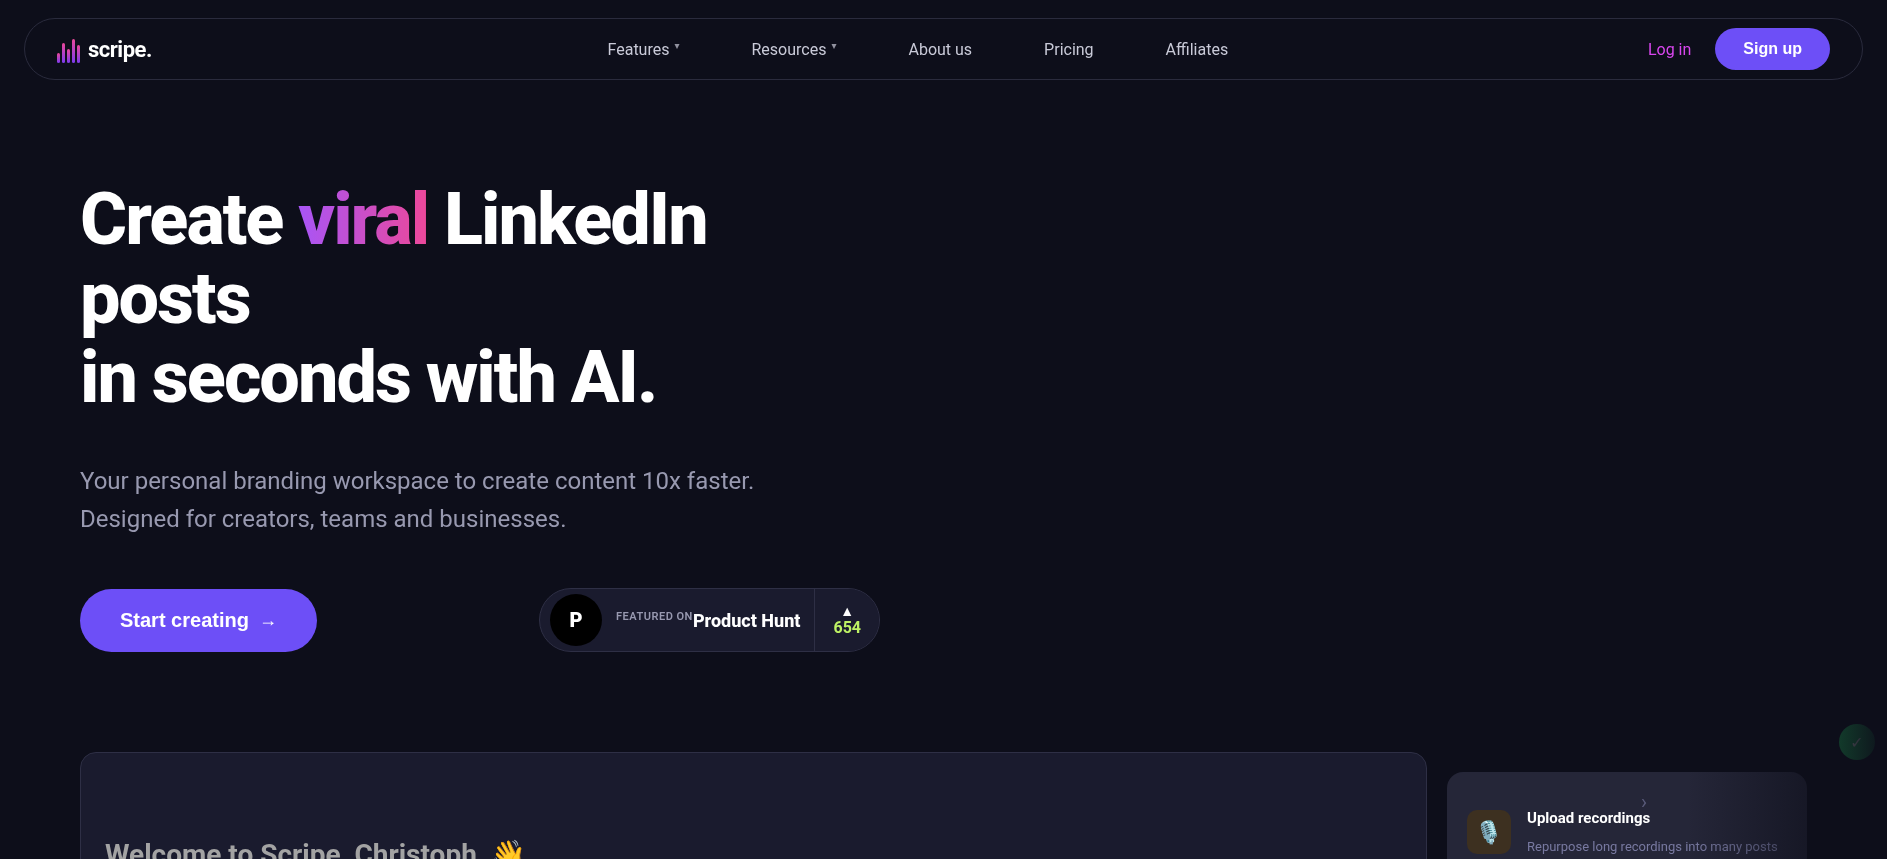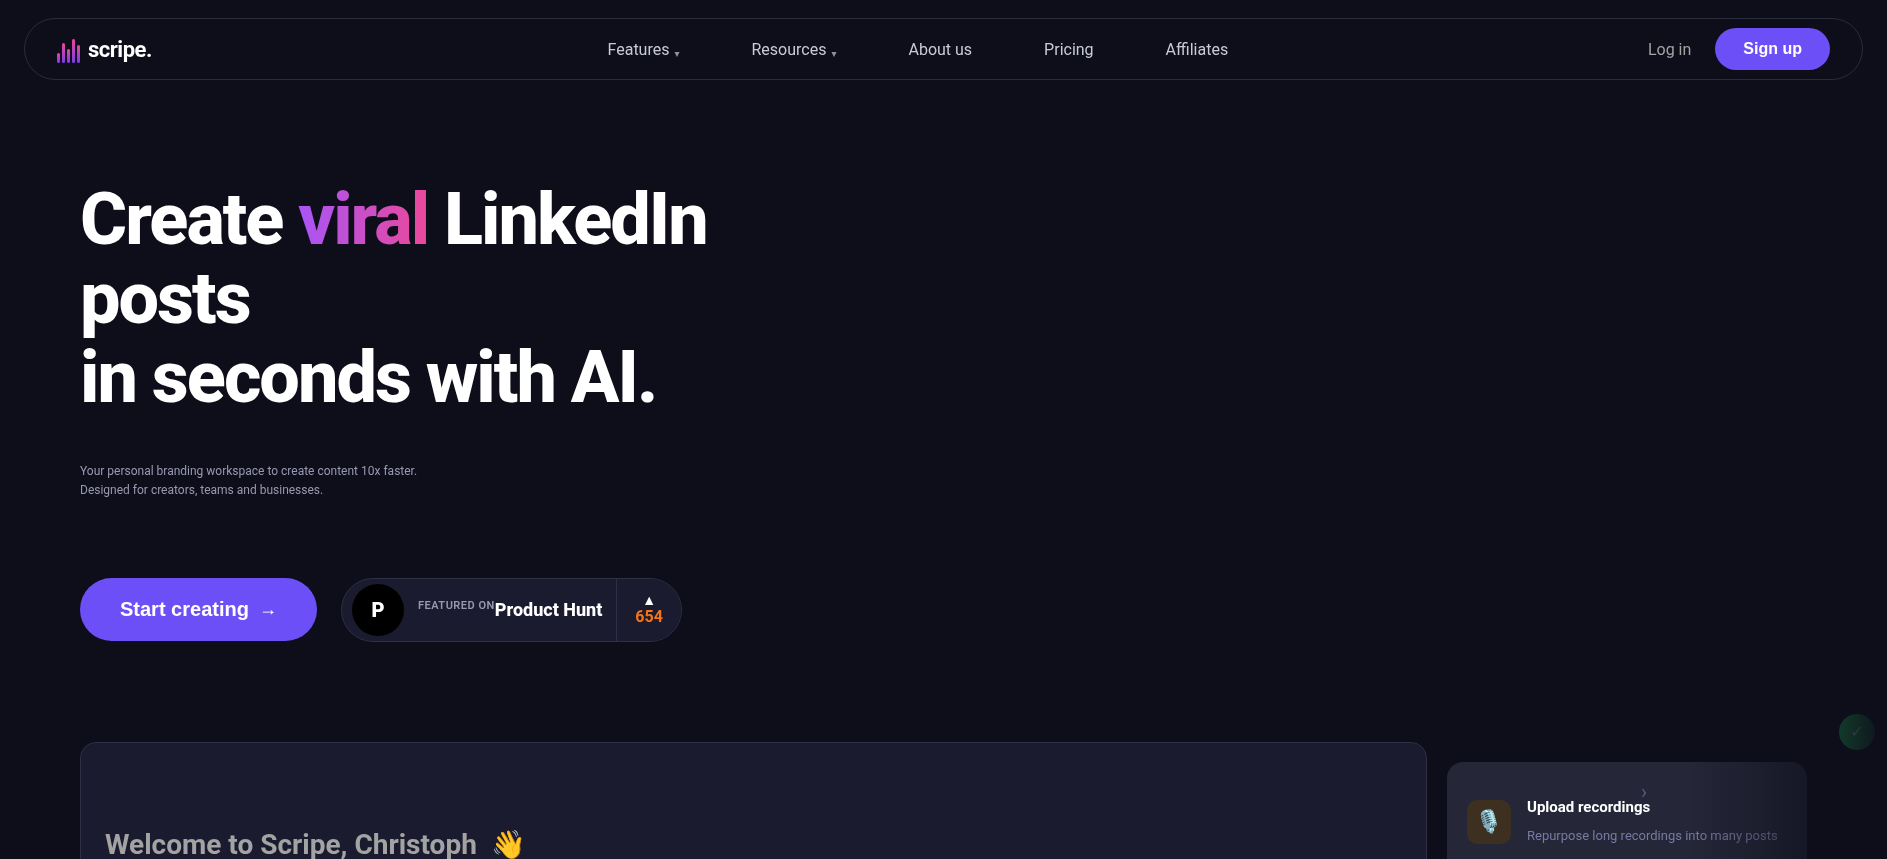--- a/index.html
+++ b/index.html
@@ -57,38 +57,38 @@
       gap: 36px;
       list-style: none;
     }
 
     .nav-links li a {
       color: #c9cad8;
       text-decoration: none;
       font-size: 16px;
       font-weight: 400;
       display: flex;
-      align-items: flex-end;
+      align-items: flex-start;
       gap: 5px;
       margin-left: 36px;
     }
 
     .chevron {
       font-size: 10px;
       opacity: 0.7;
     }
 
     .nav-auth {
       display: flex;
       align-items: center;
       gap: 24px;
     }
 
     .login-link {
-      color: #a3a3a3;
+      color: #d946ef;
       text-decoration: none;
       font-size: 16px;
     }
 
     .signup-btn {
       background: #6d4ff7;
       color: #ffffff;
       border: none;
       border-radius: 30px;
       padding: 12px 28px;
@@ -112,33 +112,34 @@
     }
 
     .viral-gradient {
       background: linear-gradient(90deg, #a855f7, #ec4899);
       -webkit-background-clip: text;
       -webkit-text-fill-color: transparent;
       background-clip: text;
     }
 
     .hero-sub {
-      font-size: 12px;
+      font-size: 24px;
       color: #9899b0;
       line-height: 1.6;
-      margin-bottom: 78px;
+      margin-bottom: 50px;
       max-width: 680px;
     }
 
     
     .cta-row {
       display: flex;
       align-items: center;
       gap: 24px;
       flex-wrap: wrap;
+      justify-content: space-between;
     }
 
     .start-btn {
       background: #6d4ff7;
       color: #fff;
       border: none;
       border-radius: 40px;
       padding: 20px 40px;
       font-size: 20px;
       font-weight: 600;
@@ -217,21 +218,21 @@
 
     .ph-vote-arrow {
       font-size: 14px;
       color: #fff;
       line-height: 1;
     }
 
     .ph-vote-count {
       font-size: 16px;
       font-weight: 700;
-      color: #f97316;
+      color: #bef264;
       line-height: 1.2;
     }
 
     
     .preview-strip {
       position: relative;
       margin-top: 60px;
       height: 180px;
       display: flex;
       align-items: flex-end;

